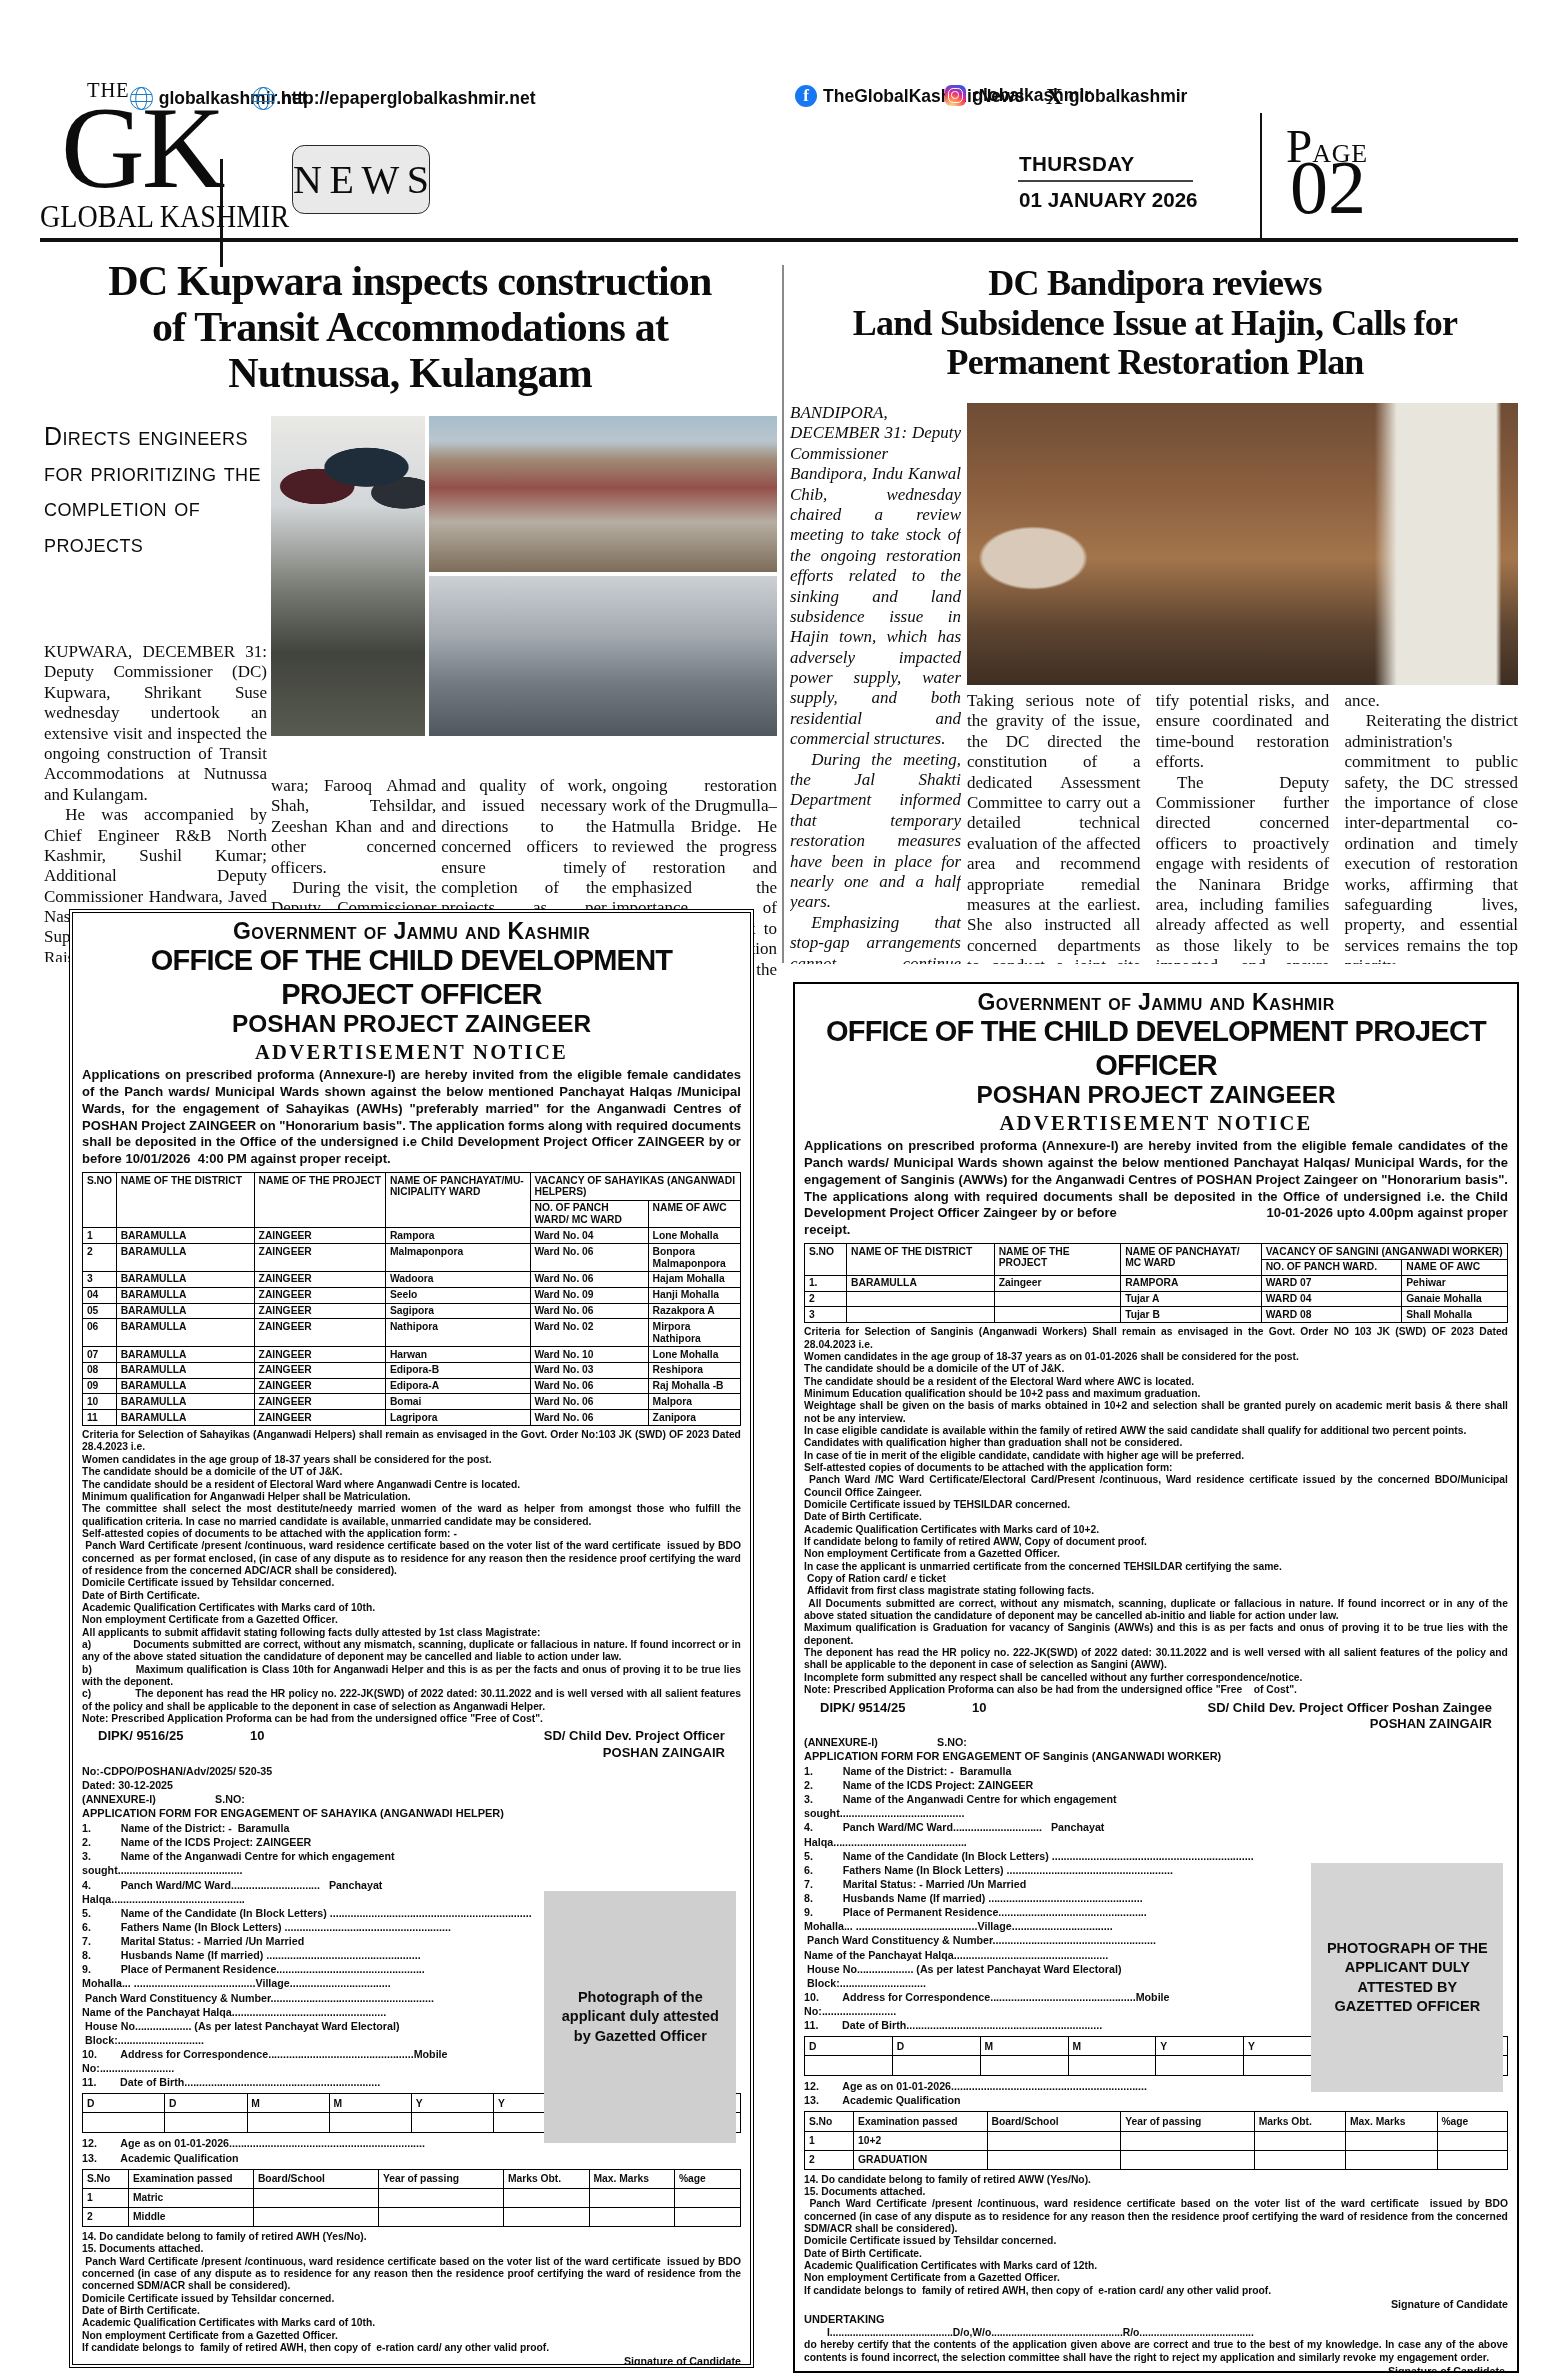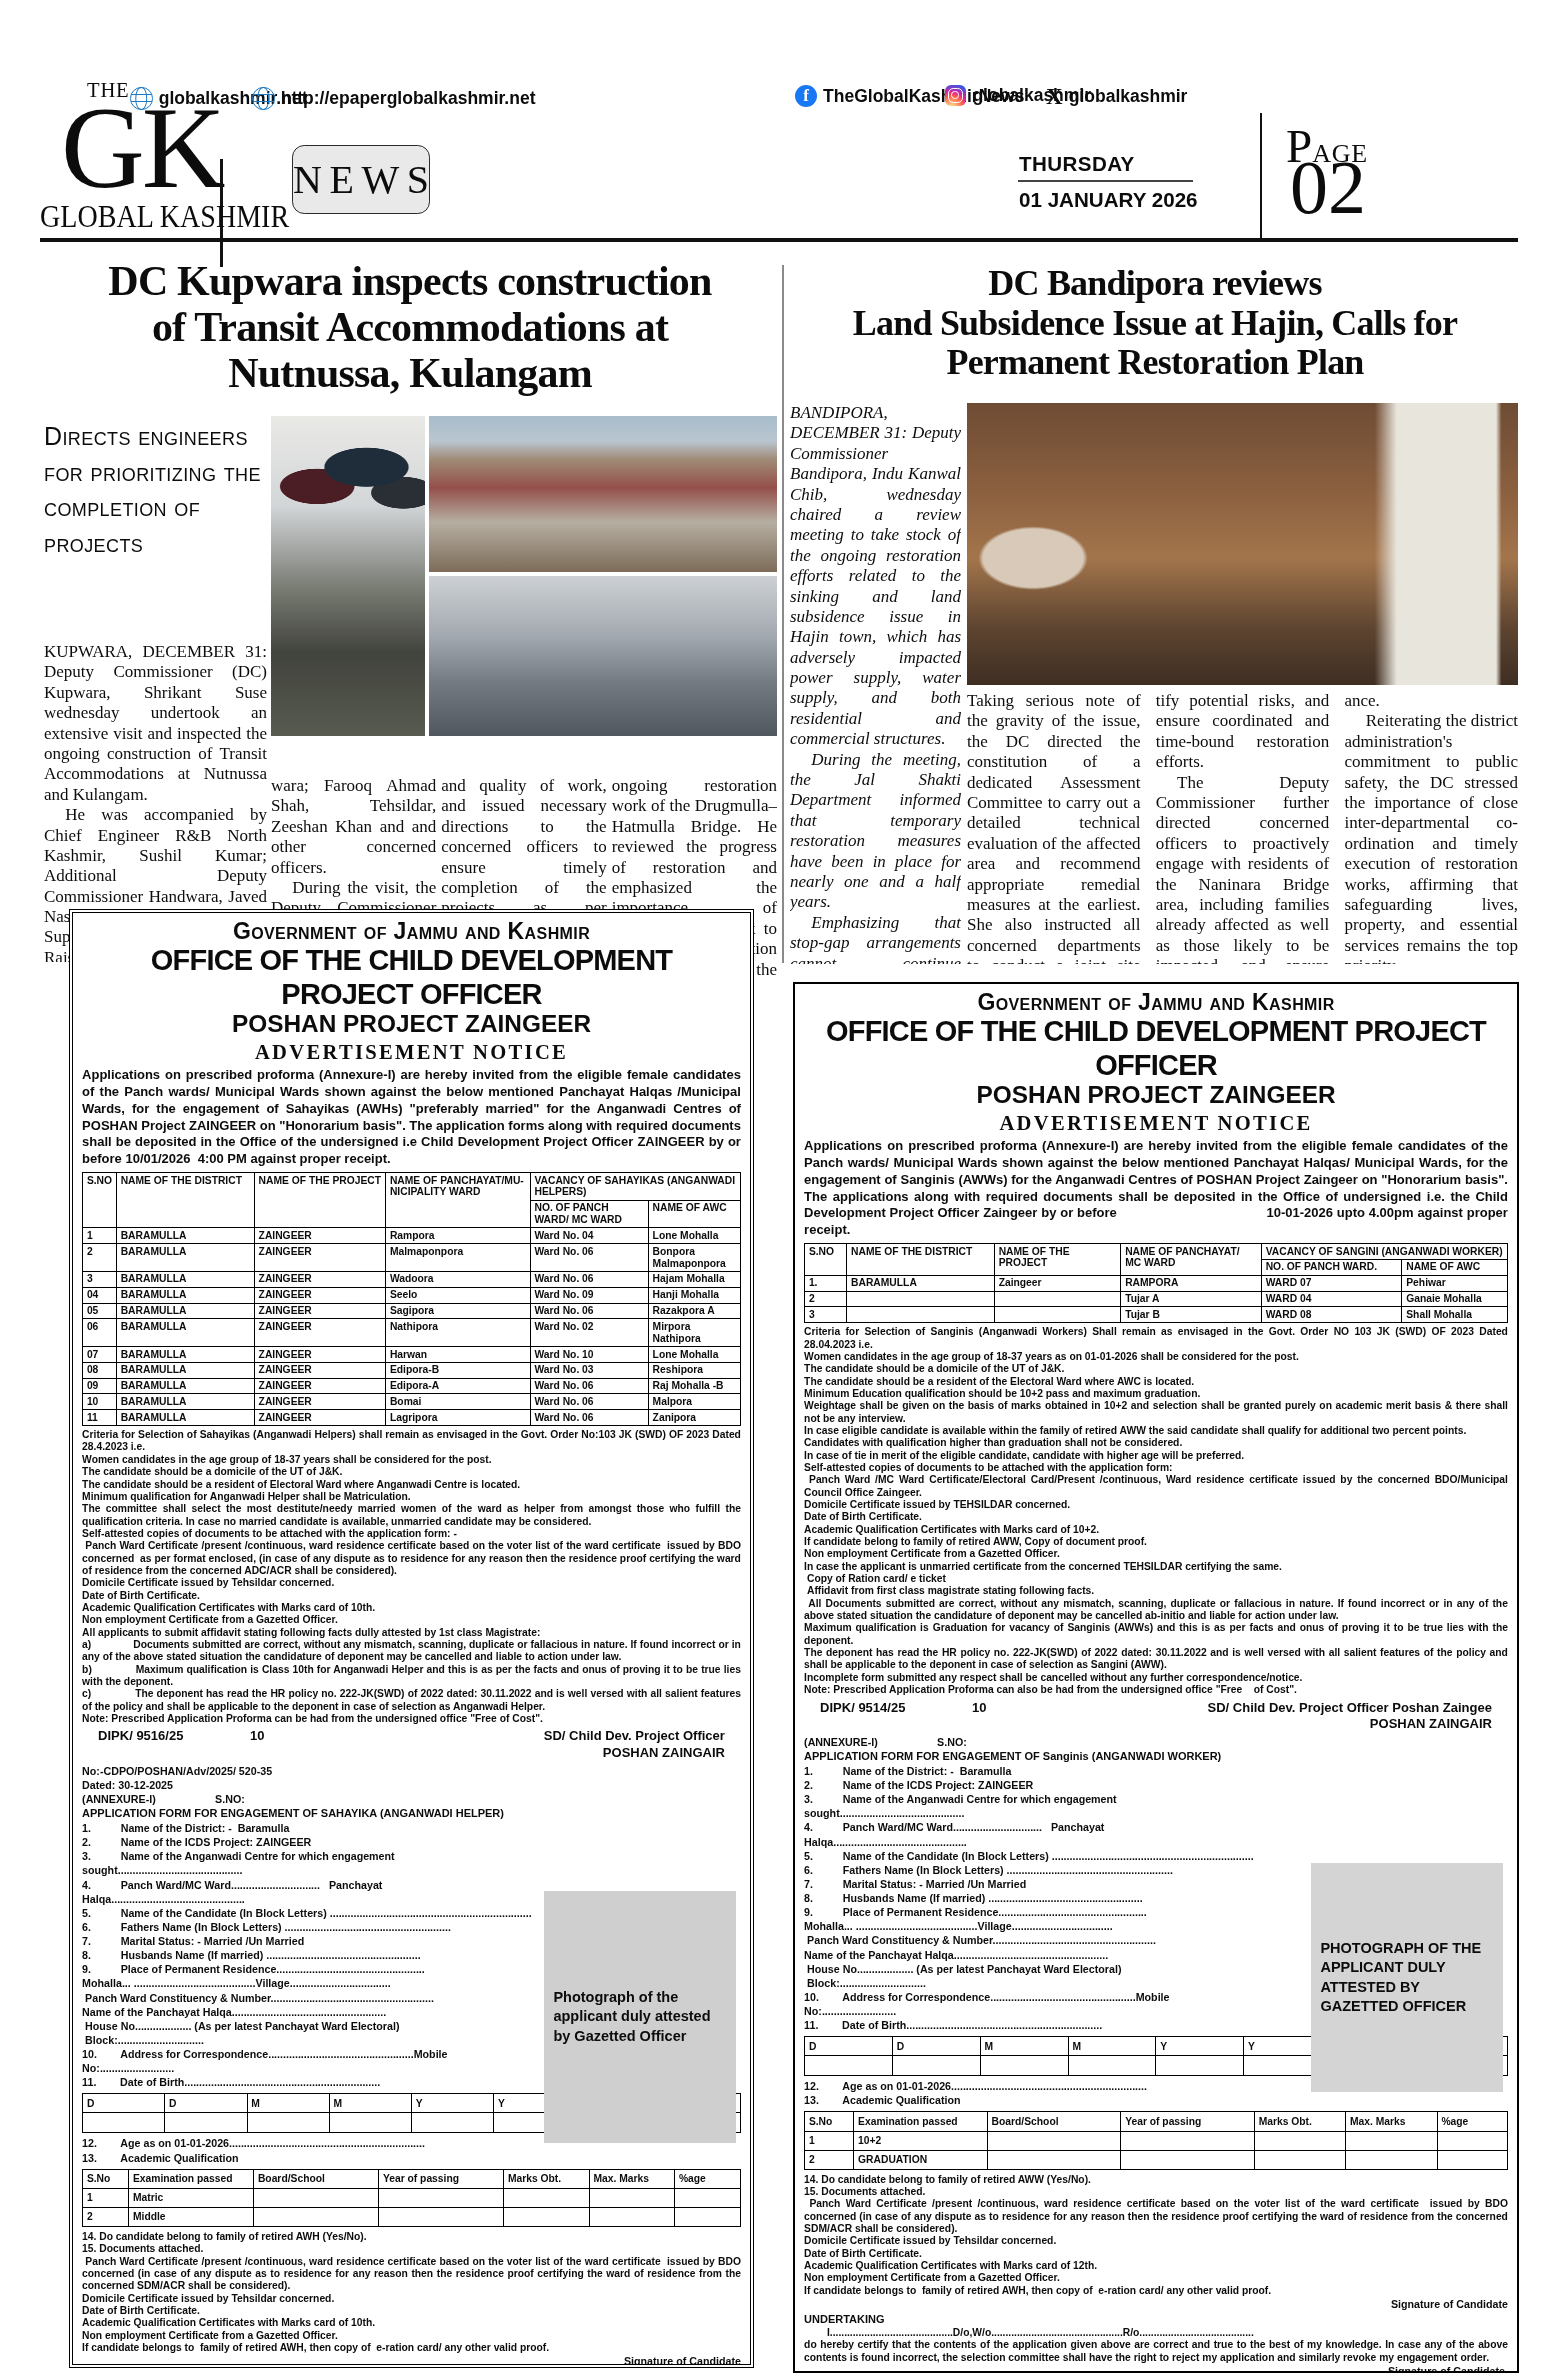--- a/index.html
+++ b/index.html
@@ -82,21 +82,21 @@
   .n-line{font-size:10.3px;line-height:1.2;text-align:justify;white-space:pre-wrap;}
   .n-signoff{display:flex;align-items:flex-start;font-size:13px;margin:3px 16px;}
   .n-signoff .dipk{min-width:152px;}
   .n-signoff .copies{min-width:137px;}
   .n-signoff .sright{margin-left:auto;text-align:right;font-size:13px;line-height:1.25;}
   .n-item{font-size:10.7px;line-height:1.32;white-space:pre-wrap;}
   .n-form{position:relative;}
   .n-form-title{font-size:11px;line-height:1.35;}
   .n-form .itemwrap{width:457px;}
   .n-photobox{position:absolute;right:4.6px;top:85px;width:192px;height:252px;background:#cfcfcf;
-     display:flex;align-items:center;justify-content:center;text-align:left;font-size:14.5px;line-height:1.35;padding:9.1px;box-sizing:border-box;}
+     display:flex;align-items:center;justify-content:center;text-align:center;font-size:14.5px;line-height:1.35;padding:9.1px;box-sizing:border-box;}
   .notice-right .n-photobox{top:114px;height:229px;background:#d4d4d4;}
   .grid-table{width:100%;border-collapse:collapse;margin:3.8px 0;}
   .grid-table td{border:1.1px solid #000;font-size:10.3px;padding:1.5px 3.8px;height:15.2px;}
   .n-right{text-align:right;font-size:10.7px;line-height:1.35;}
   .n-bold-line{font-size:11px;line-height:1.4;}
   .n-format{position:relative;}
   .n-photobox2{position:absolute;right:15.2px;top:1.5px;width:305px;height:55px;background:#d4d4d4;
      display:flex;align-items:center;justify-content:center;text-align:center;font-size:13px;line-height:1.25;padding:4.6px 20px;box-sizing:border-box;}
   .notice-right .n-photobox2{width:282px;height:34px;font-size:10.7px;}
 </style>

